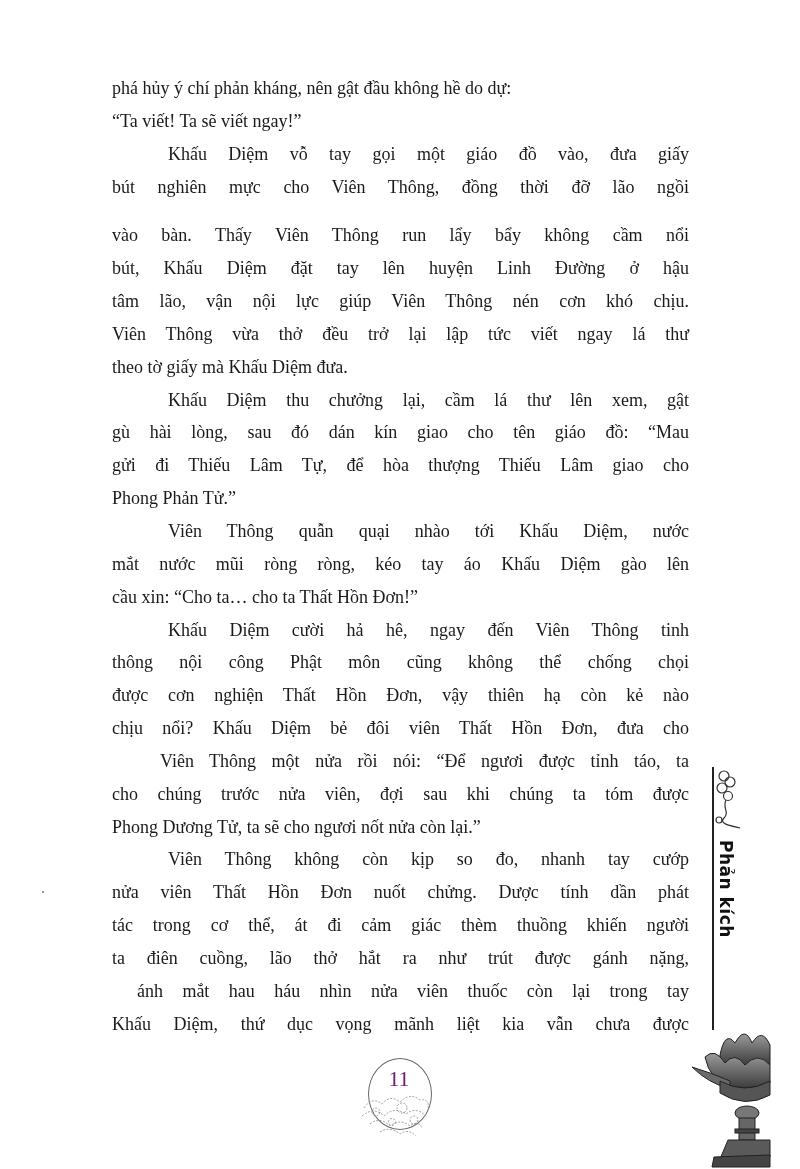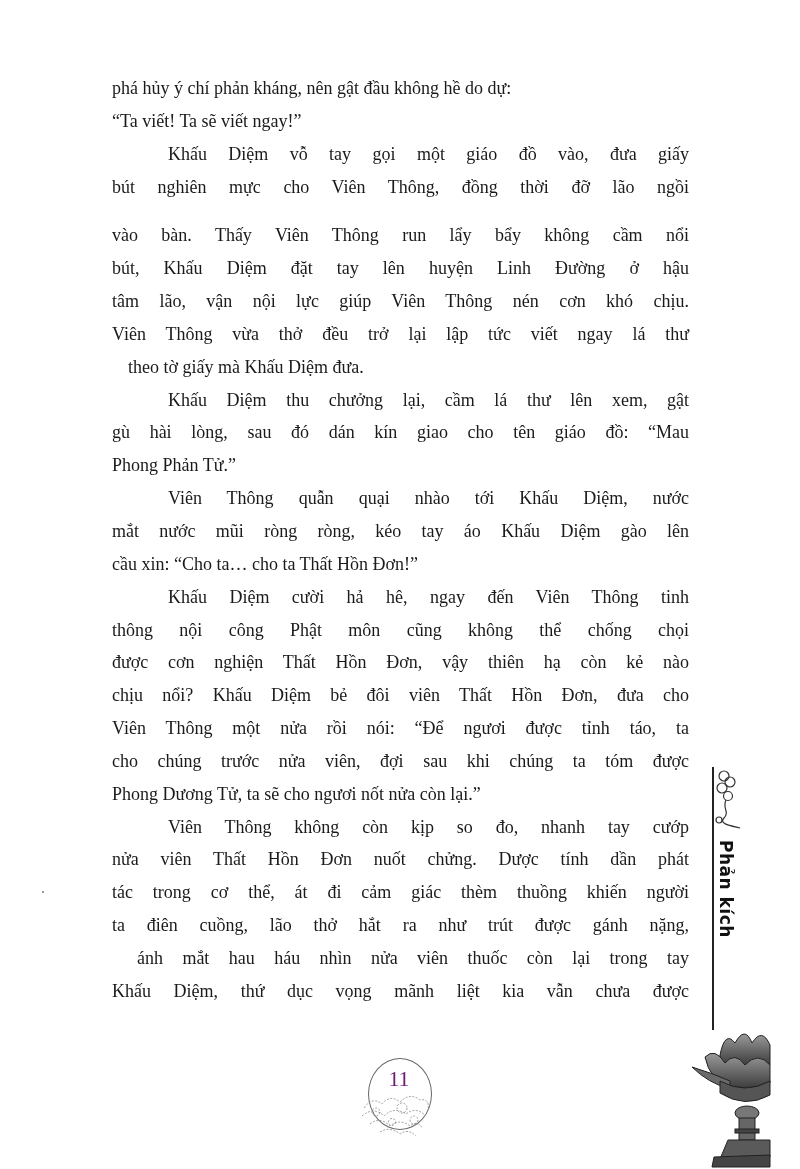--- a/index.html
+++ b/index.html
@@ -51,32 +51,33 @@
 
 <div class="page-text" id="body-text">
     <span class="line last" style="white-space: nowrap;">phá hủy ý chí phản kháng, nên gật đầu không hề do dự:</span>
     <span class="line last" style="white-space: nowrap;">“Ta viết! Ta sẽ viết ngay!”</span>
     <span class="line ind" style="white-space: nowrap; word-spacing: -1.09531px;">Khấu Diệm vỗ tay gọi một giáo đồ vào, đưa giấy</span>
     <span class="line" style="white-space: nowrap; word-spacing: -2.19062px;">bút nghiên mực cho Viên Thông, đồng thời đỡ lão ngồi</span>
     <span class="line" style="white-space: nowrap; word-spacing: -0.95625px; margin-top: 16px;">vào bàn. Thấy Viên Thông run lẩy bẩy không cầm nổi</span>
     <span class="line" style="white-space: nowrap; word-spacing: 0.120313px;">bút, Khấu Diệm đặt tay lên huyện Linh Đường ở hậu</span>
     <span class="line" style="white-space: nowrap; word-spacing: -2.73864px;">tâm lão, vận nội lực giúp Viên Thông nén cơn khó chịu.</span>
     <span class="line" style="white-space: nowrap; word-spacing: -1.35807px;">Viên Thông vừa thở đều trở lại lập tức viết ngay lá thư</span>
-    <span class="line last" style="white-space: nowrap; margin-left: 16px;">theo tờ giấy mà Khấu Diệm đưa.</span>
+    <span class="line last" style="white-space: nowrap;">theo tờ giấy mà Khấu Diệm đưa.</span>
     <span class="line ind" style="white-space: nowrap; word-spacing: -3.77656px;">Khấu Diệm thu chưởng lại, cầm lá thư lên xem, gật</span>
     <span class="line" style="white-space: nowrap; word-spacing: -1.6875px;">gù hài lòng, sau đó dán kín giao cho tên giáo đồ: “Mau</span>
+    <span class="line" style="white-space: nowrap; word-spacing: -4.21591px;">gửi đi Thiếu Lâm Tự, để hòa thượng Thiếu Lâm giao cho</span>
     <span class="line last" style="white-space: nowrap;">Phong Phản Tử.”</span>
     <span class="line ind" style="white-space: nowrap; word-spacing: -2.24219px;">Viên Thông quẫn quại nhào tới Khấu Diệm, nước</span>
     <span class="line" style="white-space: nowrap; word-spacing: -2.90625px;">mắt nước mũi ròng ròng, kéo tay áo Khấu Diệm gào lên</span>
     <span class="line last" style="white-space: nowrap;">cầu xin: “Cho ta… cho ta Thất Hồn Đơn!”</span>
     <span class="line ind" style="white-space: nowrap; word-spacing: -2.4375px;">Khấu Diệm cười hả hê, ngay đến Viên Thông tinh</span>
     <span class="line" style="white-space: nowrap; word-spacing: 0.260417px;">thông nội công Phật môn cũng không thể chống chọi</span>
     <span class="line" style="white-space: nowrap; word-spacing: -3.68892px;">được cơn nghiện Thất Hồn Đơn, vậy thiên hạ còn kẻ nào</span>
     <span class="line" style="white-space: nowrap; word-spacing: -4.37216px;">chịu nổi? Khấu Diệm bẻ đôi viên Thất Hồn Đơn, đưa cho</span>
-    <span class="line" style="white-space: nowrap; word-spacing: -3.54403px;">Viên Thông một nửa rồi nói: “Để ngươi được tỉnh táo, ta</span>
+    <span class="line" style="white-space: nowrap; word-spacing: -3.54403px; margin-left: 48px;">Viên Thông một nửa rồi nói: “Để ngươi được tỉnh táo, ta</span>
     <span class="line" style="white-space: nowrap; word-spacing: -3.84659px;">cho chúng trước nửa viên, đợi sau khi chúng ta tóm được</span>
     <span class="line last" style="white-space: nowrap;">Phong Dương Tử, ta sẽ cho ngươi nốt nửa còn lại.”</span>
     <span class="line ind" style="white-space: nowrap; word-spacing: -1.82639px;">Viên Thông không còn kịp so đo, nhanh tay cướp</span>
     <span class="line" style="white-space: nowrap; word-spacing: -3.38281px;">nửa viên Thất Hồn Đơn nuốt chửng. Dược tính dần phát</span>
     <span class="line" style="white-space: nowrap; word-spacing: -3.52557px;">tác trong cơ thể, át đi cảm giác thèm thuồng khiến người</span>
     <span class="line" style="white-space: nowrap; word-spacing: -0.677557px;">ta điên cuồng, lão thở hắt ra như trút được gánh nặng,</span>
     <span class="line" style="white-space: nowrap; word-spacing: -0.84375px; margin-left: 25px;">ánh mắt hau háu nhìn nửa viên thuốc còn lại trong tay</span>
     <span class="line" style="white-space: nowrap; word-spacing: -2.14062px;">Khấu Diệm, thứ dục vọng mãnh liệt kia vẫn chưa được</span>
   </div>
 

